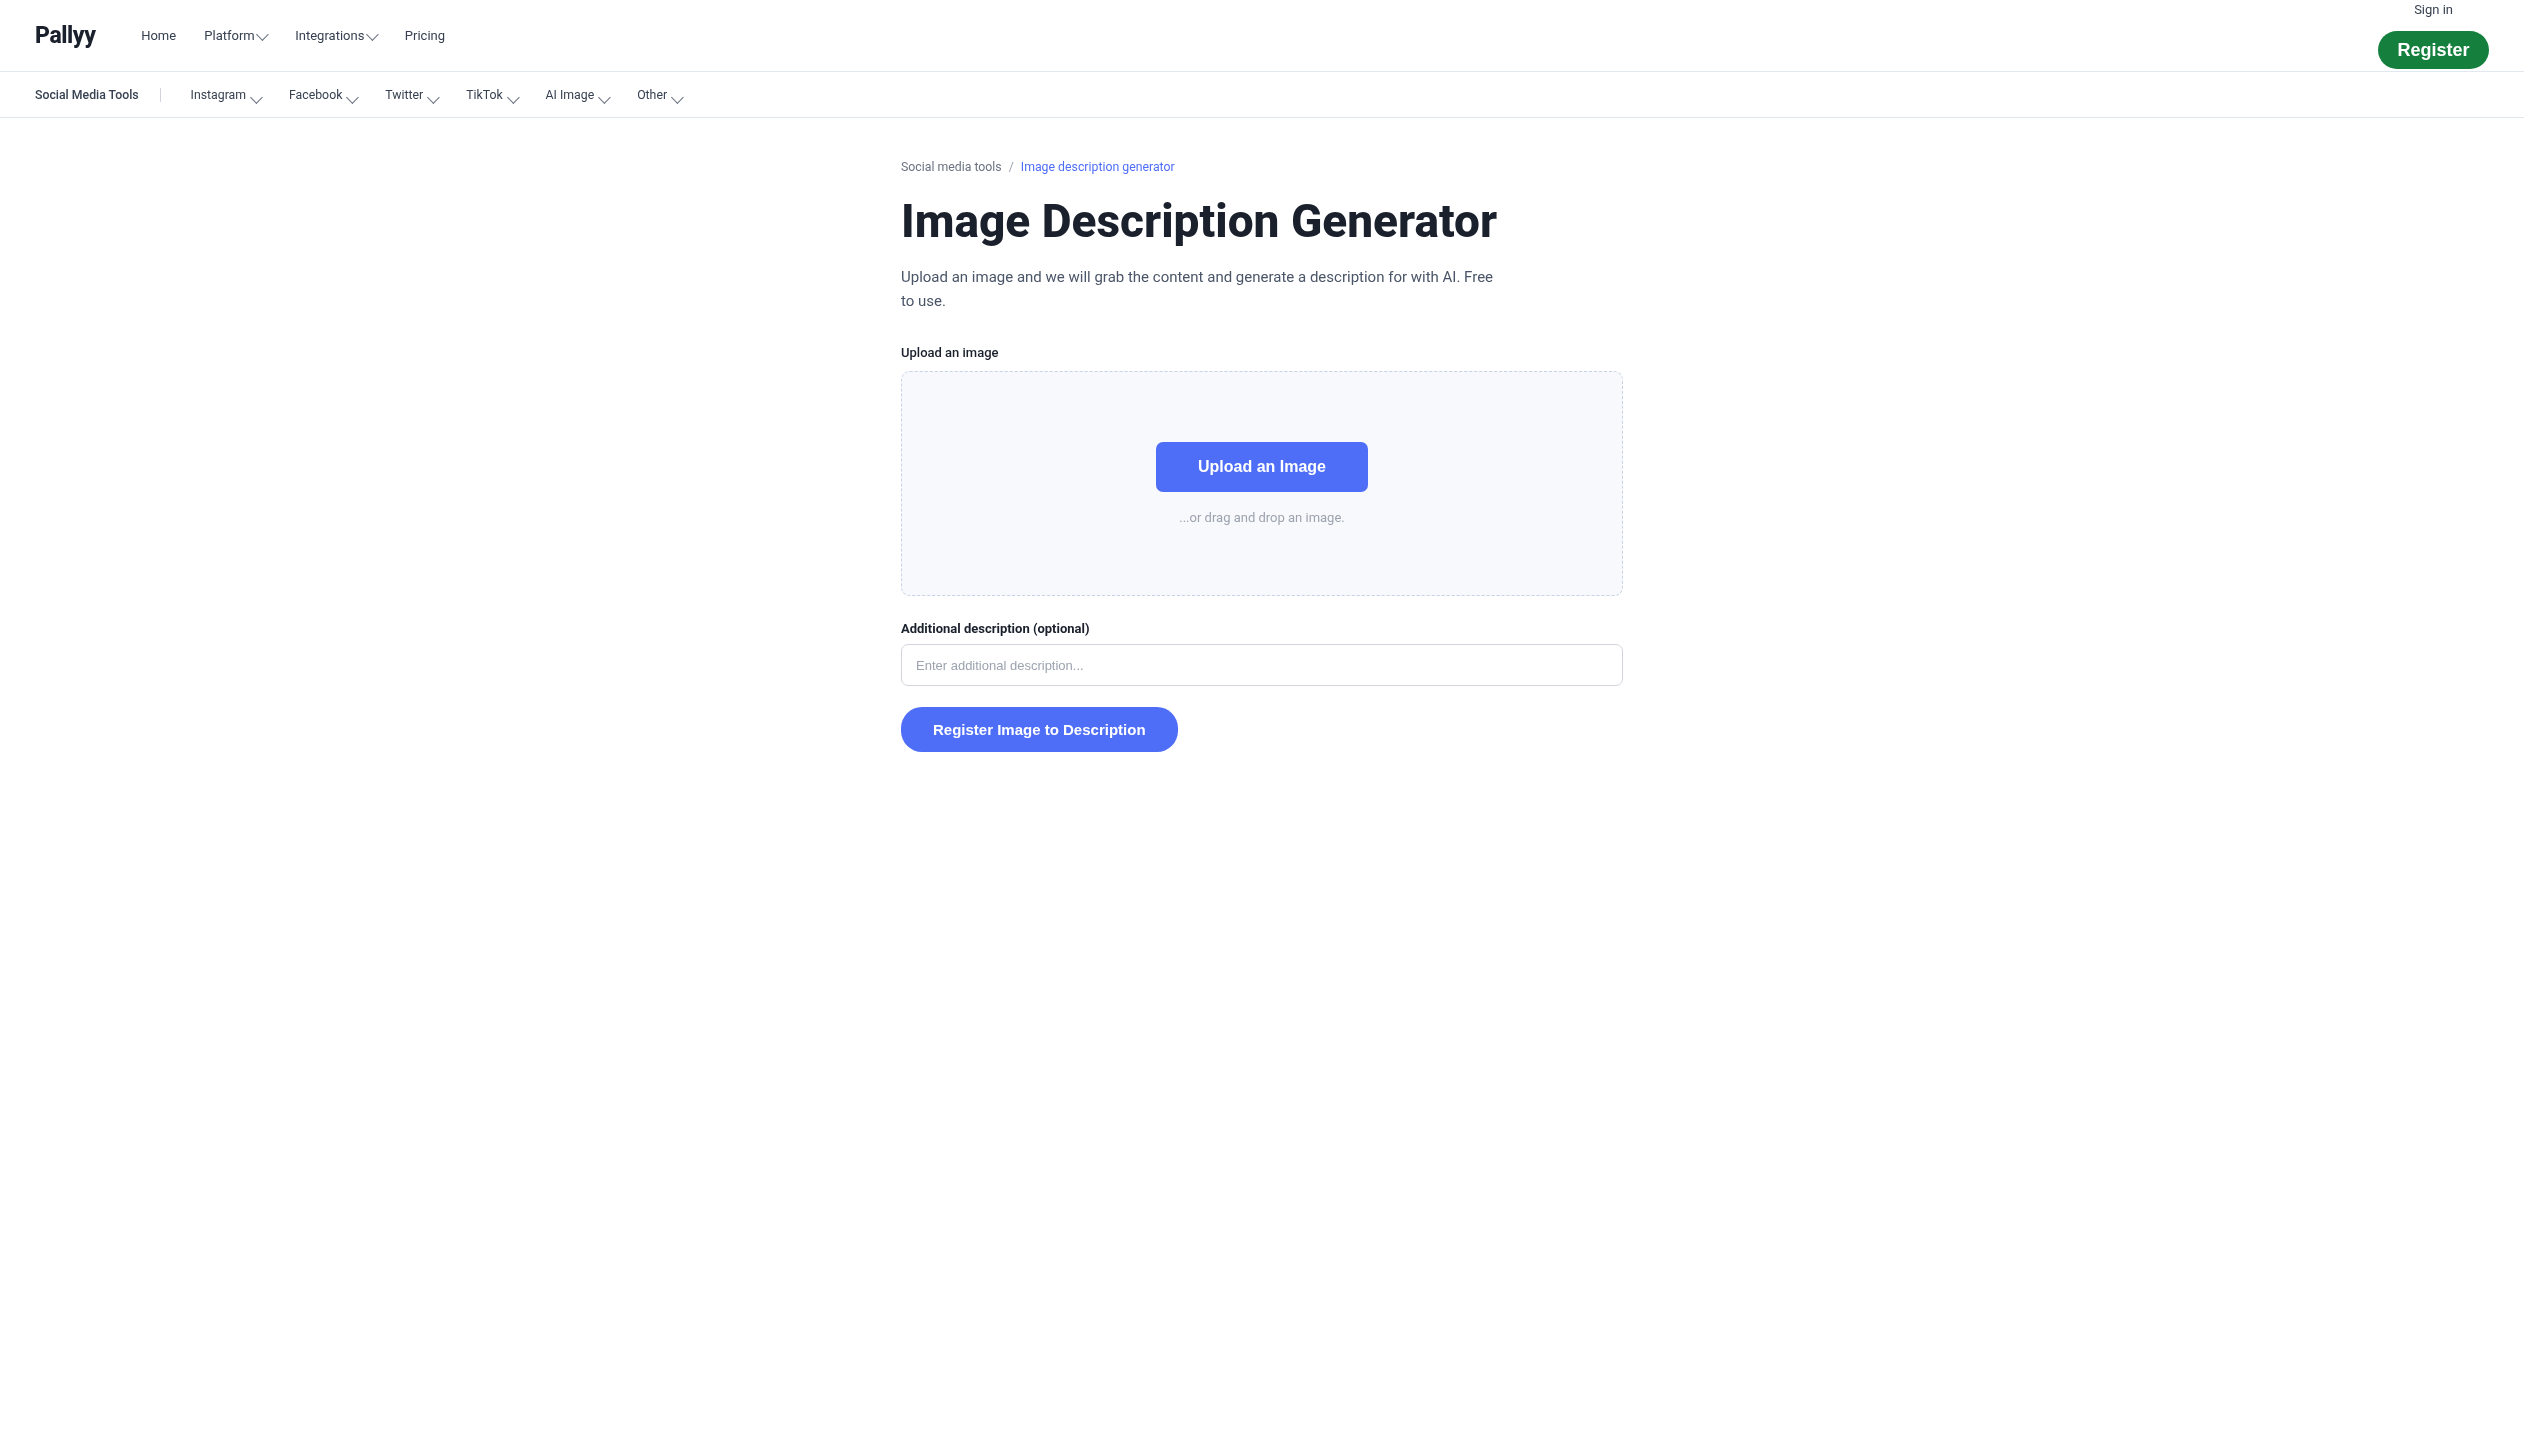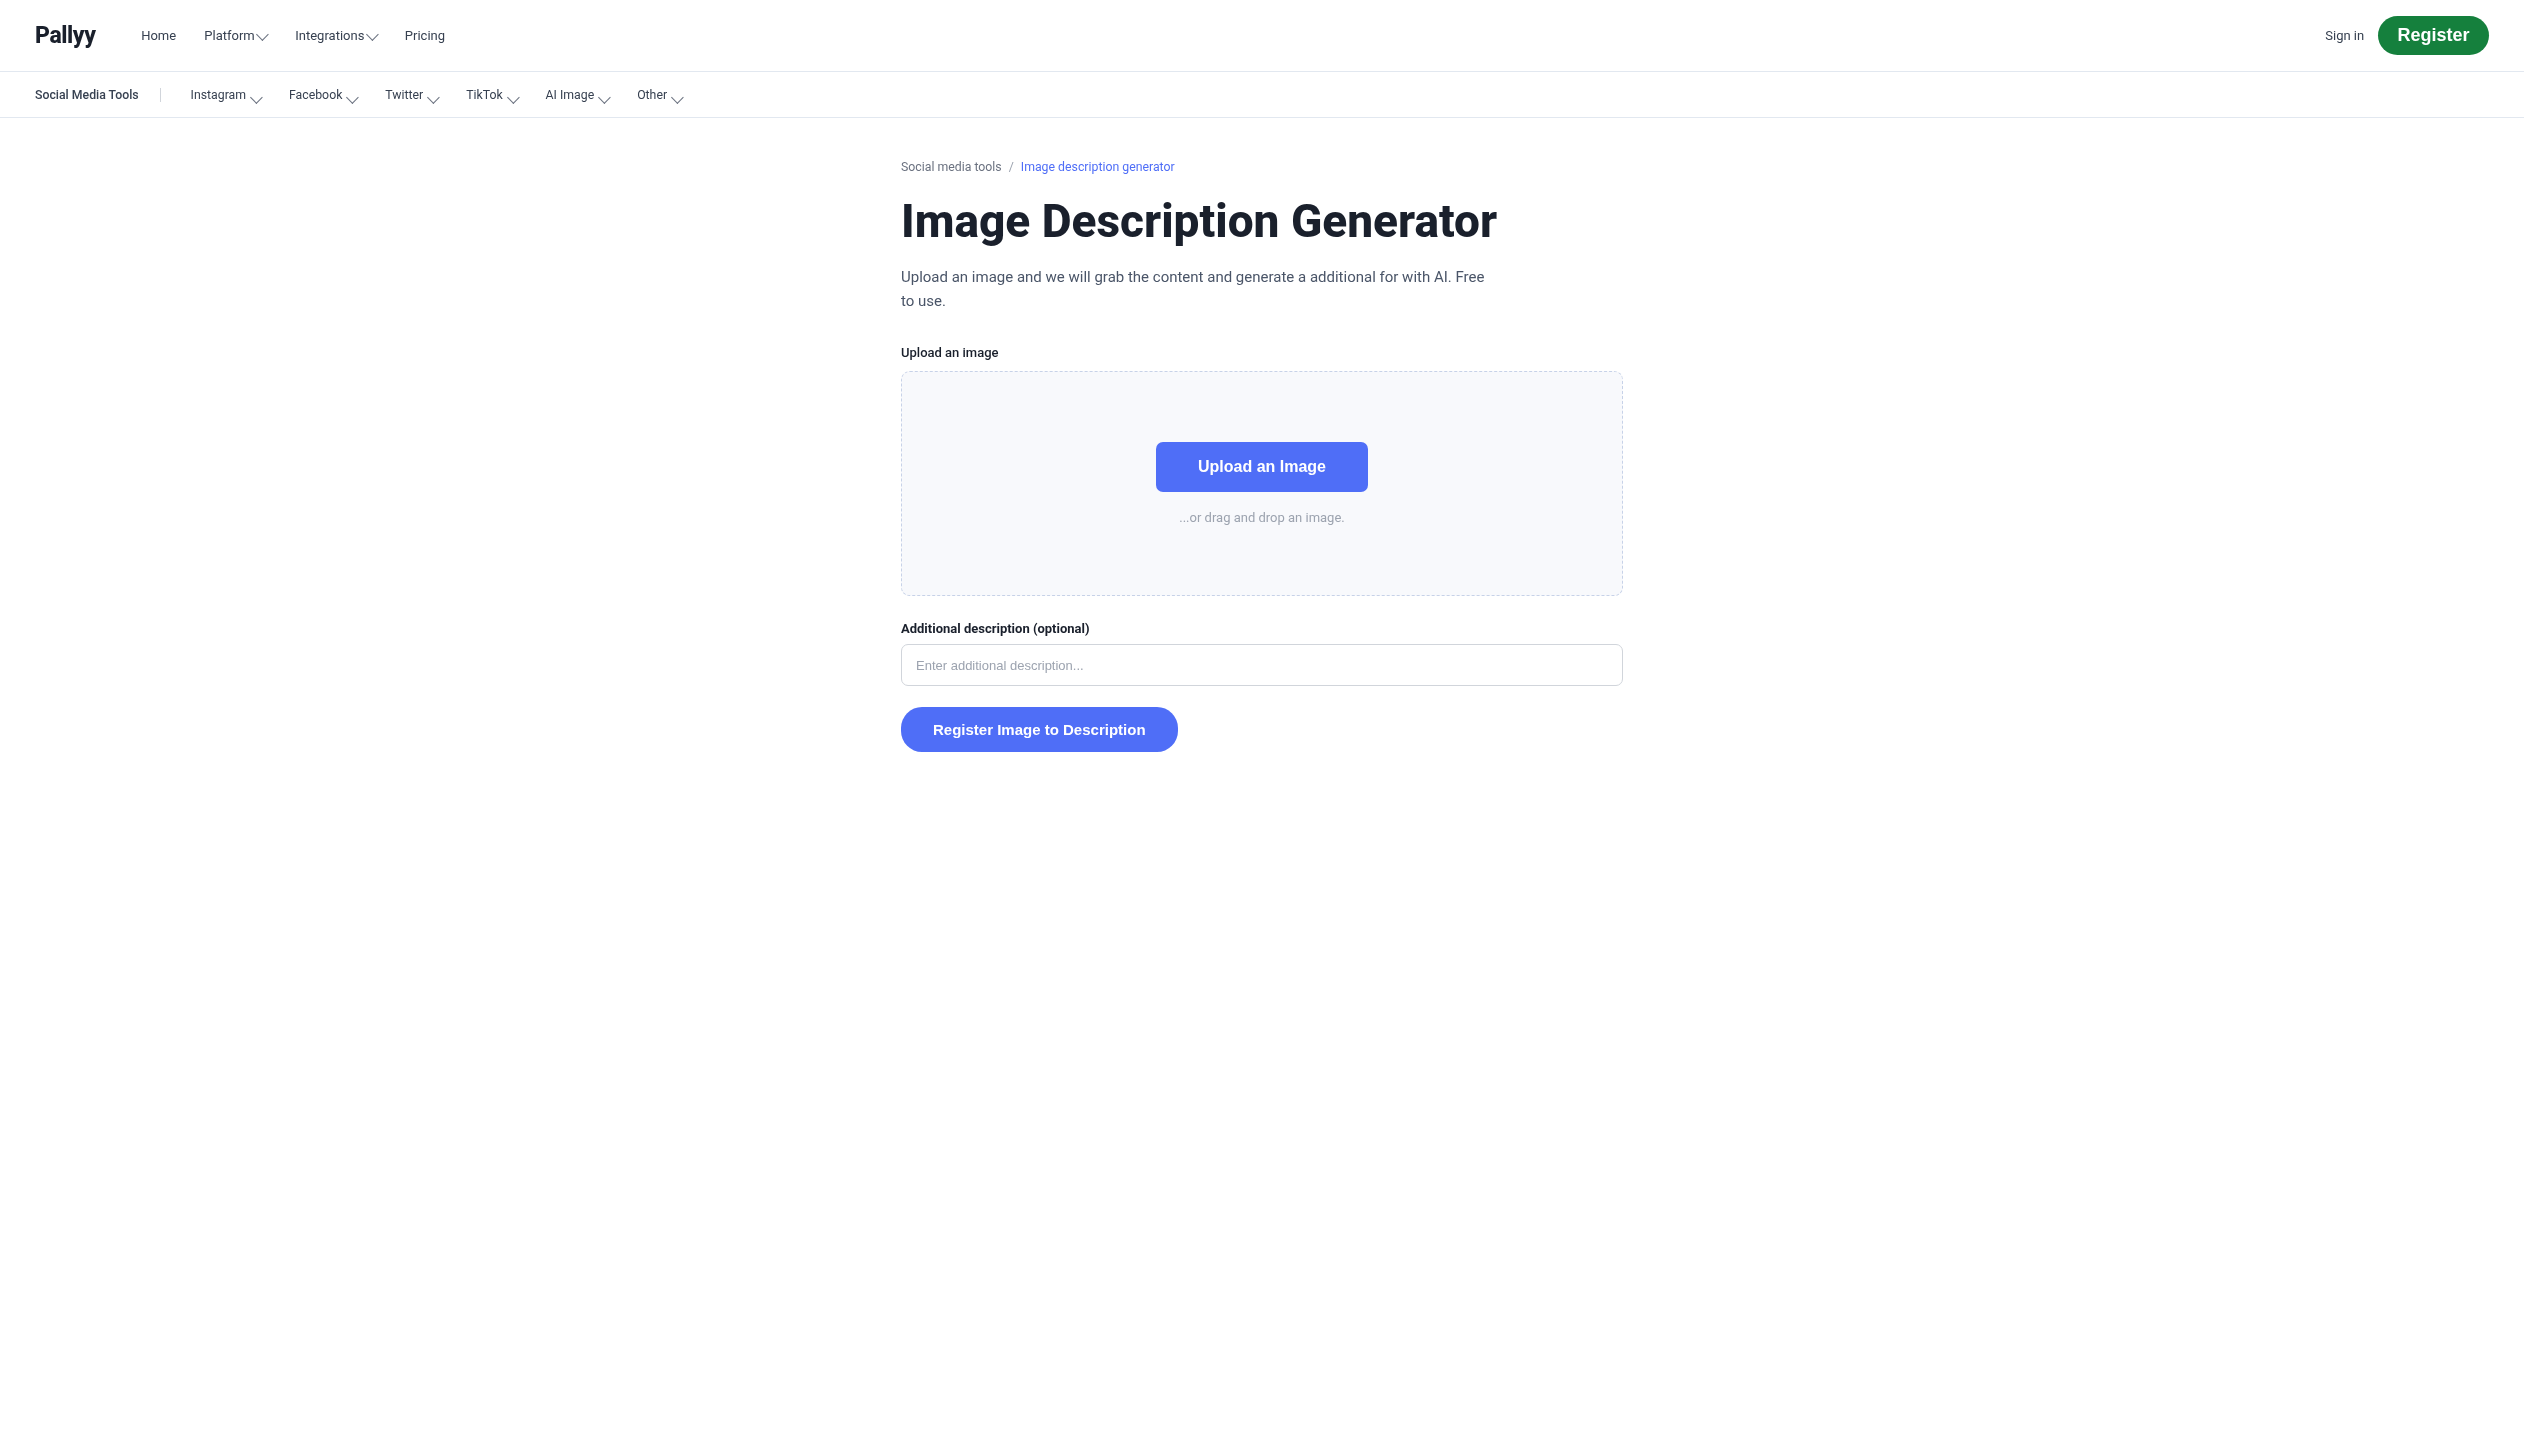--- a/index.html
+++ b/index.html
@@ -44,20 +44,21 @@
       border-right: 1.8px solid #6b7280;
       border-bottom: 1.8px solid #6b7280;
       transform: rotate(45deg);
       margin-top: -2.6px;
       display: inline-block;
     }
     .top-nav-right {
       display: flex;
       align-items: center;
       gap: 14px;
+      flex-direction: column;
     }
     .sign-in-link {
       font-size: 13px;
       color: #374151;
       cursor: pointer;
     }
     .register-btn {
       background: #15803d;
       color: #fff;
       border: none;
@@ -278,21 +279,21 @@
   <div class="breadcrumb">
     <span class="breadcrumb-item">Social media tools</span>
     <span class="breadcrumb-sep">/</span>
     <span class="breadcrumb-current">Image description generator</span>
   </div>
 
   
   <h1 class="page-title">Image Description Generator</h1>
 
   
-  <p class="page-subtitle">Upload an image and we will grab the content and generate a additional for with AI. Free to use.</p>
+  <p class="page-subtitle">Upload an image and we will grab the content and generate a description for with AI. Free to use.</p>
 
   
   <div class="upload-label">Upload an image</div>
 
   
   <div class="upload-area">
     <button class="upload-btn">Upload an Image</button>
     <span class="drag-drop-text">...or drag and drop an image.</span>
   </div>
 

